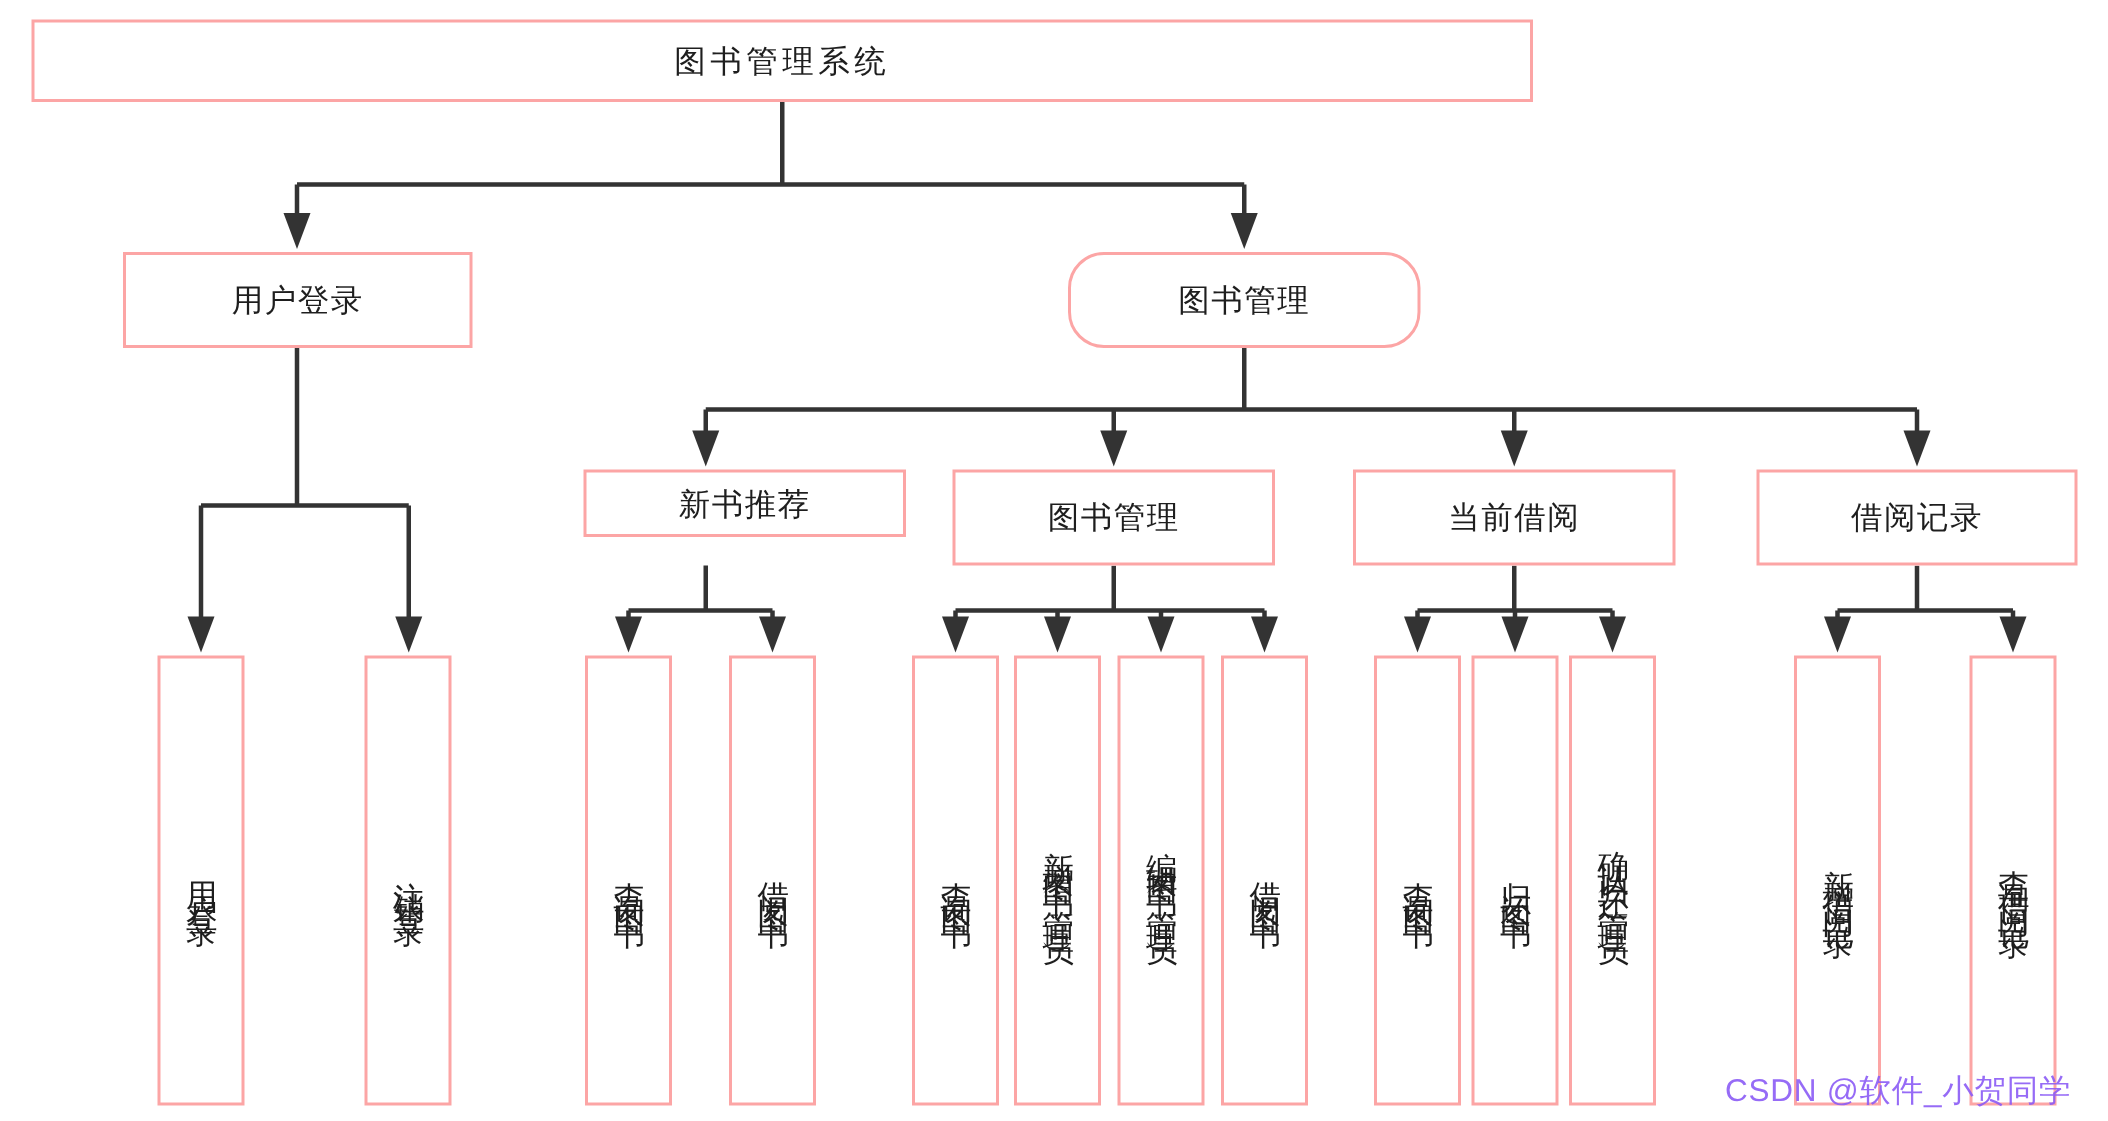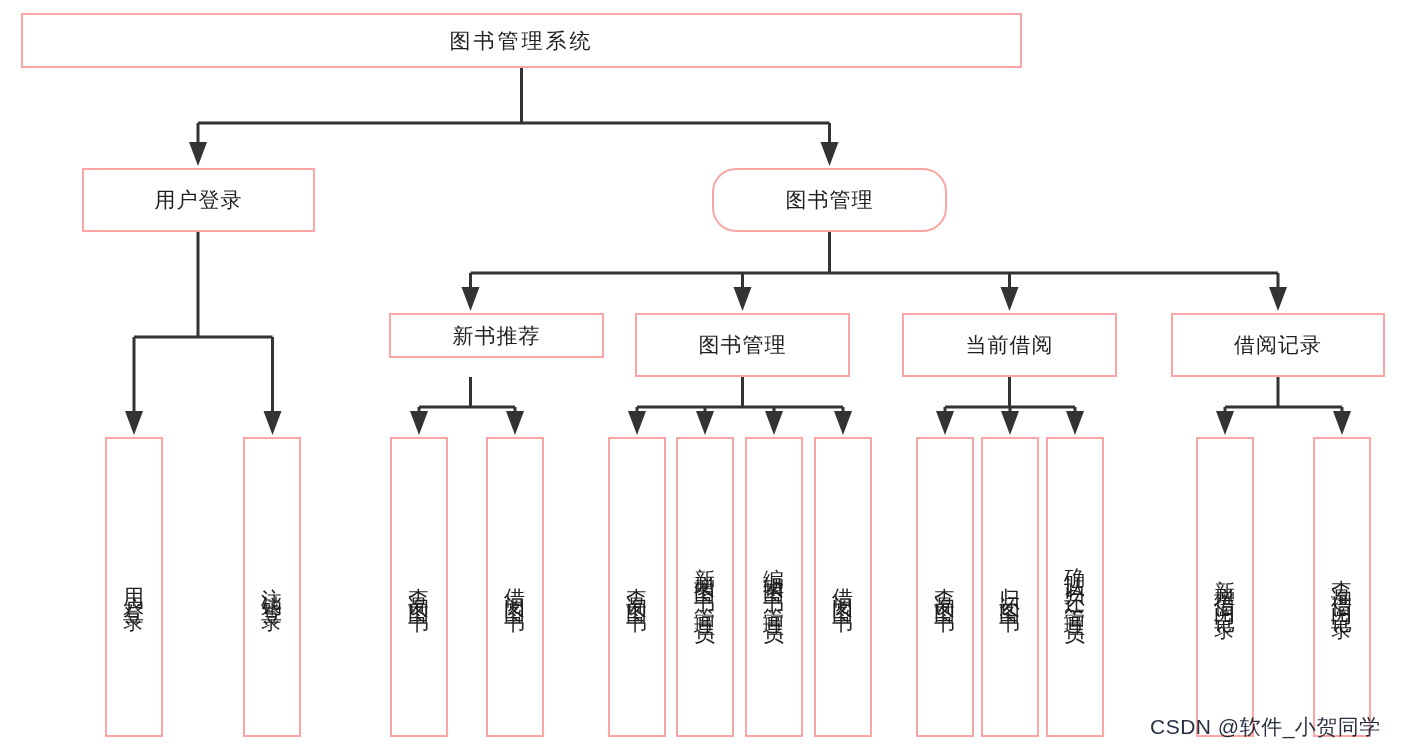--- a/index.html
+++ b/index.html
@@ -35,21 +35,21 @@
     writing-mode: vertical-rl;
     text-orientation: mixed;
     letter-spacing: 8px;
     line-height: 1;
   }
   .watermark {
     position: absolute;
     left: 1150px;
     top: 713px;
     font-size: 21px;
-    color: #0f172a;
+    color: #8b5cf6;
     opacity: 0.9;
     letter-spacing: 0.5px;
     white-space: nowrap;
   }
 </style>
 </head>
 <body>
 
 <div class="canvas">
 

